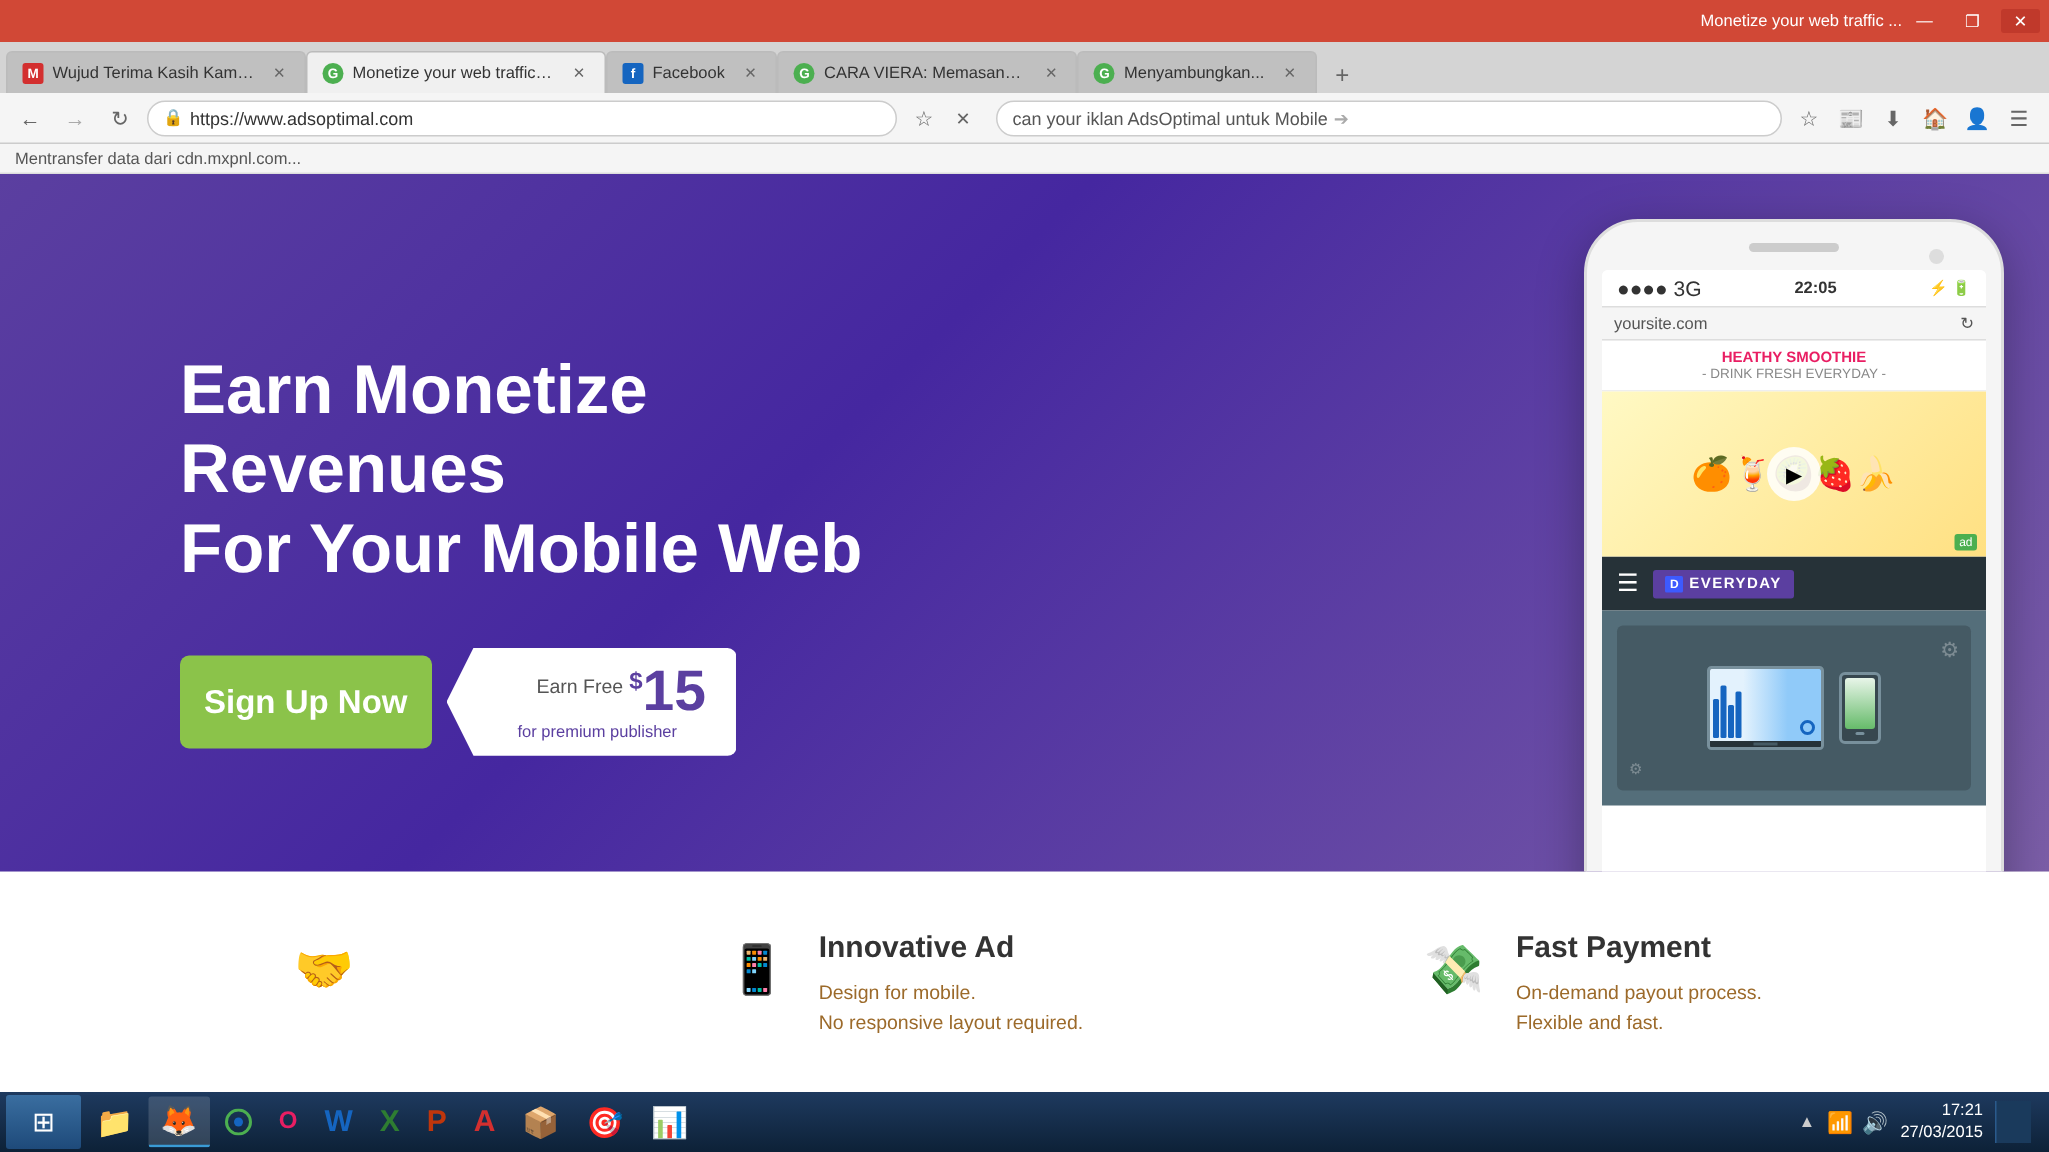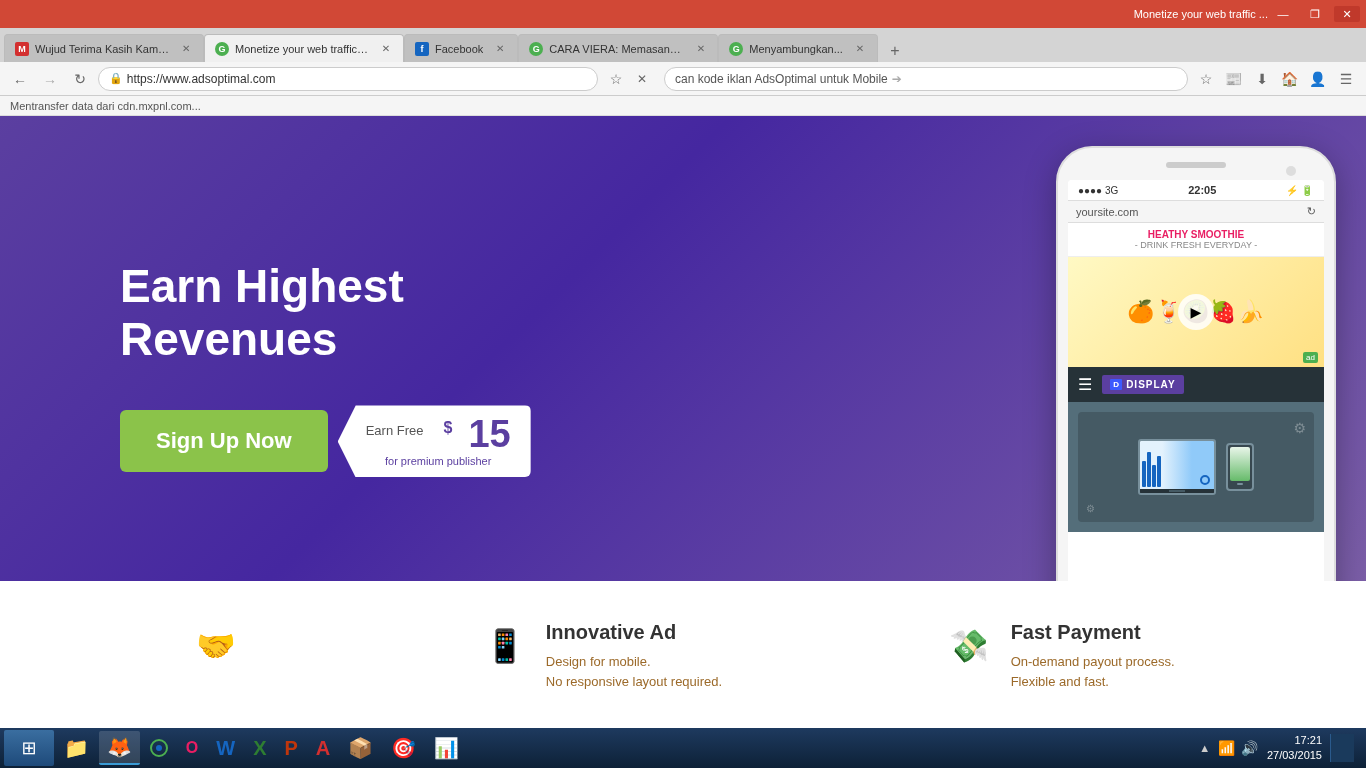--- a/index.html
+++ b/index.html
@@ -213,21 +213,21 @@
       display: flex;
       align-items: center;
       gap: 0;
     }
 
     .signup-btn {
       background: #8bc34a;
       color: white;
       font-size: 22px;
       font-weight: bold;
-      padding: 18px 36px;
+      padding: 18px 16px;
       border-radius: 6px;
       cursor: pointer;
       border: none;
       white-space: nowrap;
     }
 
     .earn-tag {
       background: white;
       border-radius: 6px;
       padding: 10px 20px;
@@ -497,21 +497,21 @@
     <div class="nav-btn">↻</div>
     <div class="url-box">
       <span class="lock-icon">🔒</span>
       <span style="font-size:12px;color:#333;">https://www.adsoptimal.com</span>
     </div>
     <div style="display:flex;align-items:center;gap:2px;">
       <div class="toolbar-icon">☆</div>
       <div class="toolbar-icon" style="font-size:12px;">✕</div>
     </div>
     <div class="search-box">
-      <span style="font-size:12px;color:#555;">can kode iklan AdsOptimal untuk Mobile</span>
+      <span style="font-size:12px;color:#555;">can your iklan AdsOptimal untuk Mobile</span>
       <span style="margin-left:4px;font-size:12px;color:#aaa;">➔</span>
     </div>
     <div class="toolbar-icons">
       <div class="toolbar-icon">☆</div>
       <div class="toolbar-icon">📰</div>
       <div class="toolbar-icon">⬇</div>
       <div class="toolbar-icon">🏠</div>
       <div class="toolbar-icon">👤</div>
       <div class="toolbar-icon">☰</div>
     </div>
@@ -520,45 +520,46 @@
   <div class="status-bar-info">
     <span class="progress-status">Mentransfer data dari cdn.mxpnl.com...</span>
   </div>
 </div>
 
 <div class="content-area">
 
   <div class="hero">
     <div class="hero-text">
       <div class="hero-title">
-        <div>Earn Highest Revenues</div>
+        <div>Earn Monetize Revenues</div>
+        <div>For Your Mobile Web</div>
       </div>
       <div class="hero-cta">
         <button class="signup-btn">Sign Up Now</button>
         <div class="earn-tag">
-          <div style="display:flex;align-items:flex-start;gap:16px;">
+          <div style="display:flex;align-items:flex-start;gap:0;margin-left:32px;">
             <span style="font-size:13px;color:#555;margin-right:4px;margin-top:8px;">Earn Free</span>
             <span style="font-size:16px;font-weight:bold;color:#5b3fa0;margin-top:4px;">$</span>
             <span style="font-size:38px;font-weight:bold;color:#5b3fa0;line-height:1;">15</span>
           </div>
           <div style="font-size:11px;color:#5b3fa0;margin-top:2px;">for premium publisher</div>
         </div>
       </div>
     </div>
 
     <div class="phone-area">
       <div class="phone-outer">
         <div style="display:flex;justify-content:center;margin-bottom:6px;">
           <div class="phone-speaker"></div>
         </div>
         <div style="width:10px;height:10px;background:#ddd;border-radius:50%;position:absolute;top:18px;right:38px;"></div>
         <div class="phone-screen">
 
           <div class="phone-status-bar">
-            <span style="font-size:10px;">●●●● 3G</span>
+            <span style="font-size:14px;">●●●● 3G</span>
             <span style="font-size:11px;font-weight:bold;">22:05</span>
             <span style="font-size:10px;">⚡ 🔋</span>
           </div>
 
           <div class="phone-address-bar">
             <span>yoursite.com</span>
             <span>↻</span>
           </div>
 
           <div style="padding:6px;text-align:center;border-bottom:1px solid #eee;">
@@ -569,21 +570,21 @@
           <div style="height:110px;background:linear-gradient(135deg,#fff9c4,#ffe082);display:flex;align-items:center;justify-content:center;position:relative;">
             <div style="display:flex;gap:4px;font-size:22px;">🍊🍹🥝🍓🍌</div>
             <div style="position:absolute;width:36px;height:36px;background:rgba(255,255,255,0.85);border-radius:50%;display:flex;align-items:center;justify-content:center;font-size:14px;">▶</div>
             <div style="position:absolute;bottom:4px;right:6px;background:#4caf50;color:white;font-size:8px;padding:1px 3px;border-radius:2px;">ad</div>
           </div>
 
           <div style="background:#263238;display:flex;align-items:center;padding:8px 10px;gap:10px;">
             <span style="color:white;font-size:16px;">☰</span>
             <div style="display:flex;align-items:center;gap:4px;background:#5b3fa0;padding:4px 8px;border-radius:2px;">
               <div style="background:#3d5afe;color:white;font-size:8px;font-weight:bold;padding:1px 3px;border-radius:1px;">D</div>
-              <span style="color:white;font-size:10px;font-weight:bold;letter-spacing:1px;">DISPLAY</span>
+              <span style="color:white;font-size:10px;font-weight:bold;letter-spacing:1px;">EVERYDAY</span>
             </div>
           </div>
 
           <div style="background:#546e7a;padding:10px;min-height:130px;display:flex;align-items:center;justify-content:center;">
             <div style="width:100%;height:110px;background:#455a64;border-radius:4px;display:flex;align-items:center;justify-content:center;gap:10px;position:relative;">
 
               <div style="width:78px;height:56px;background:#37474f;border-radius:3px;border:2px solid #78909c;display:flex;flex-direction:column;overflow:hidden;">
                 <div style="flex:1;background:linear-gradient(to right,#e3f2fd 30%,#90caf9 70%);display:flex;align-items:flex-end;padding:2px;gap:1px;position:relative;">
                   <div style="width:4px;height:60%;background:#1565c0;border-radius:1px;"></div>
                   <div style="width:4px;height:80%;background:#1565c0;border-radius:1px;"></div>

